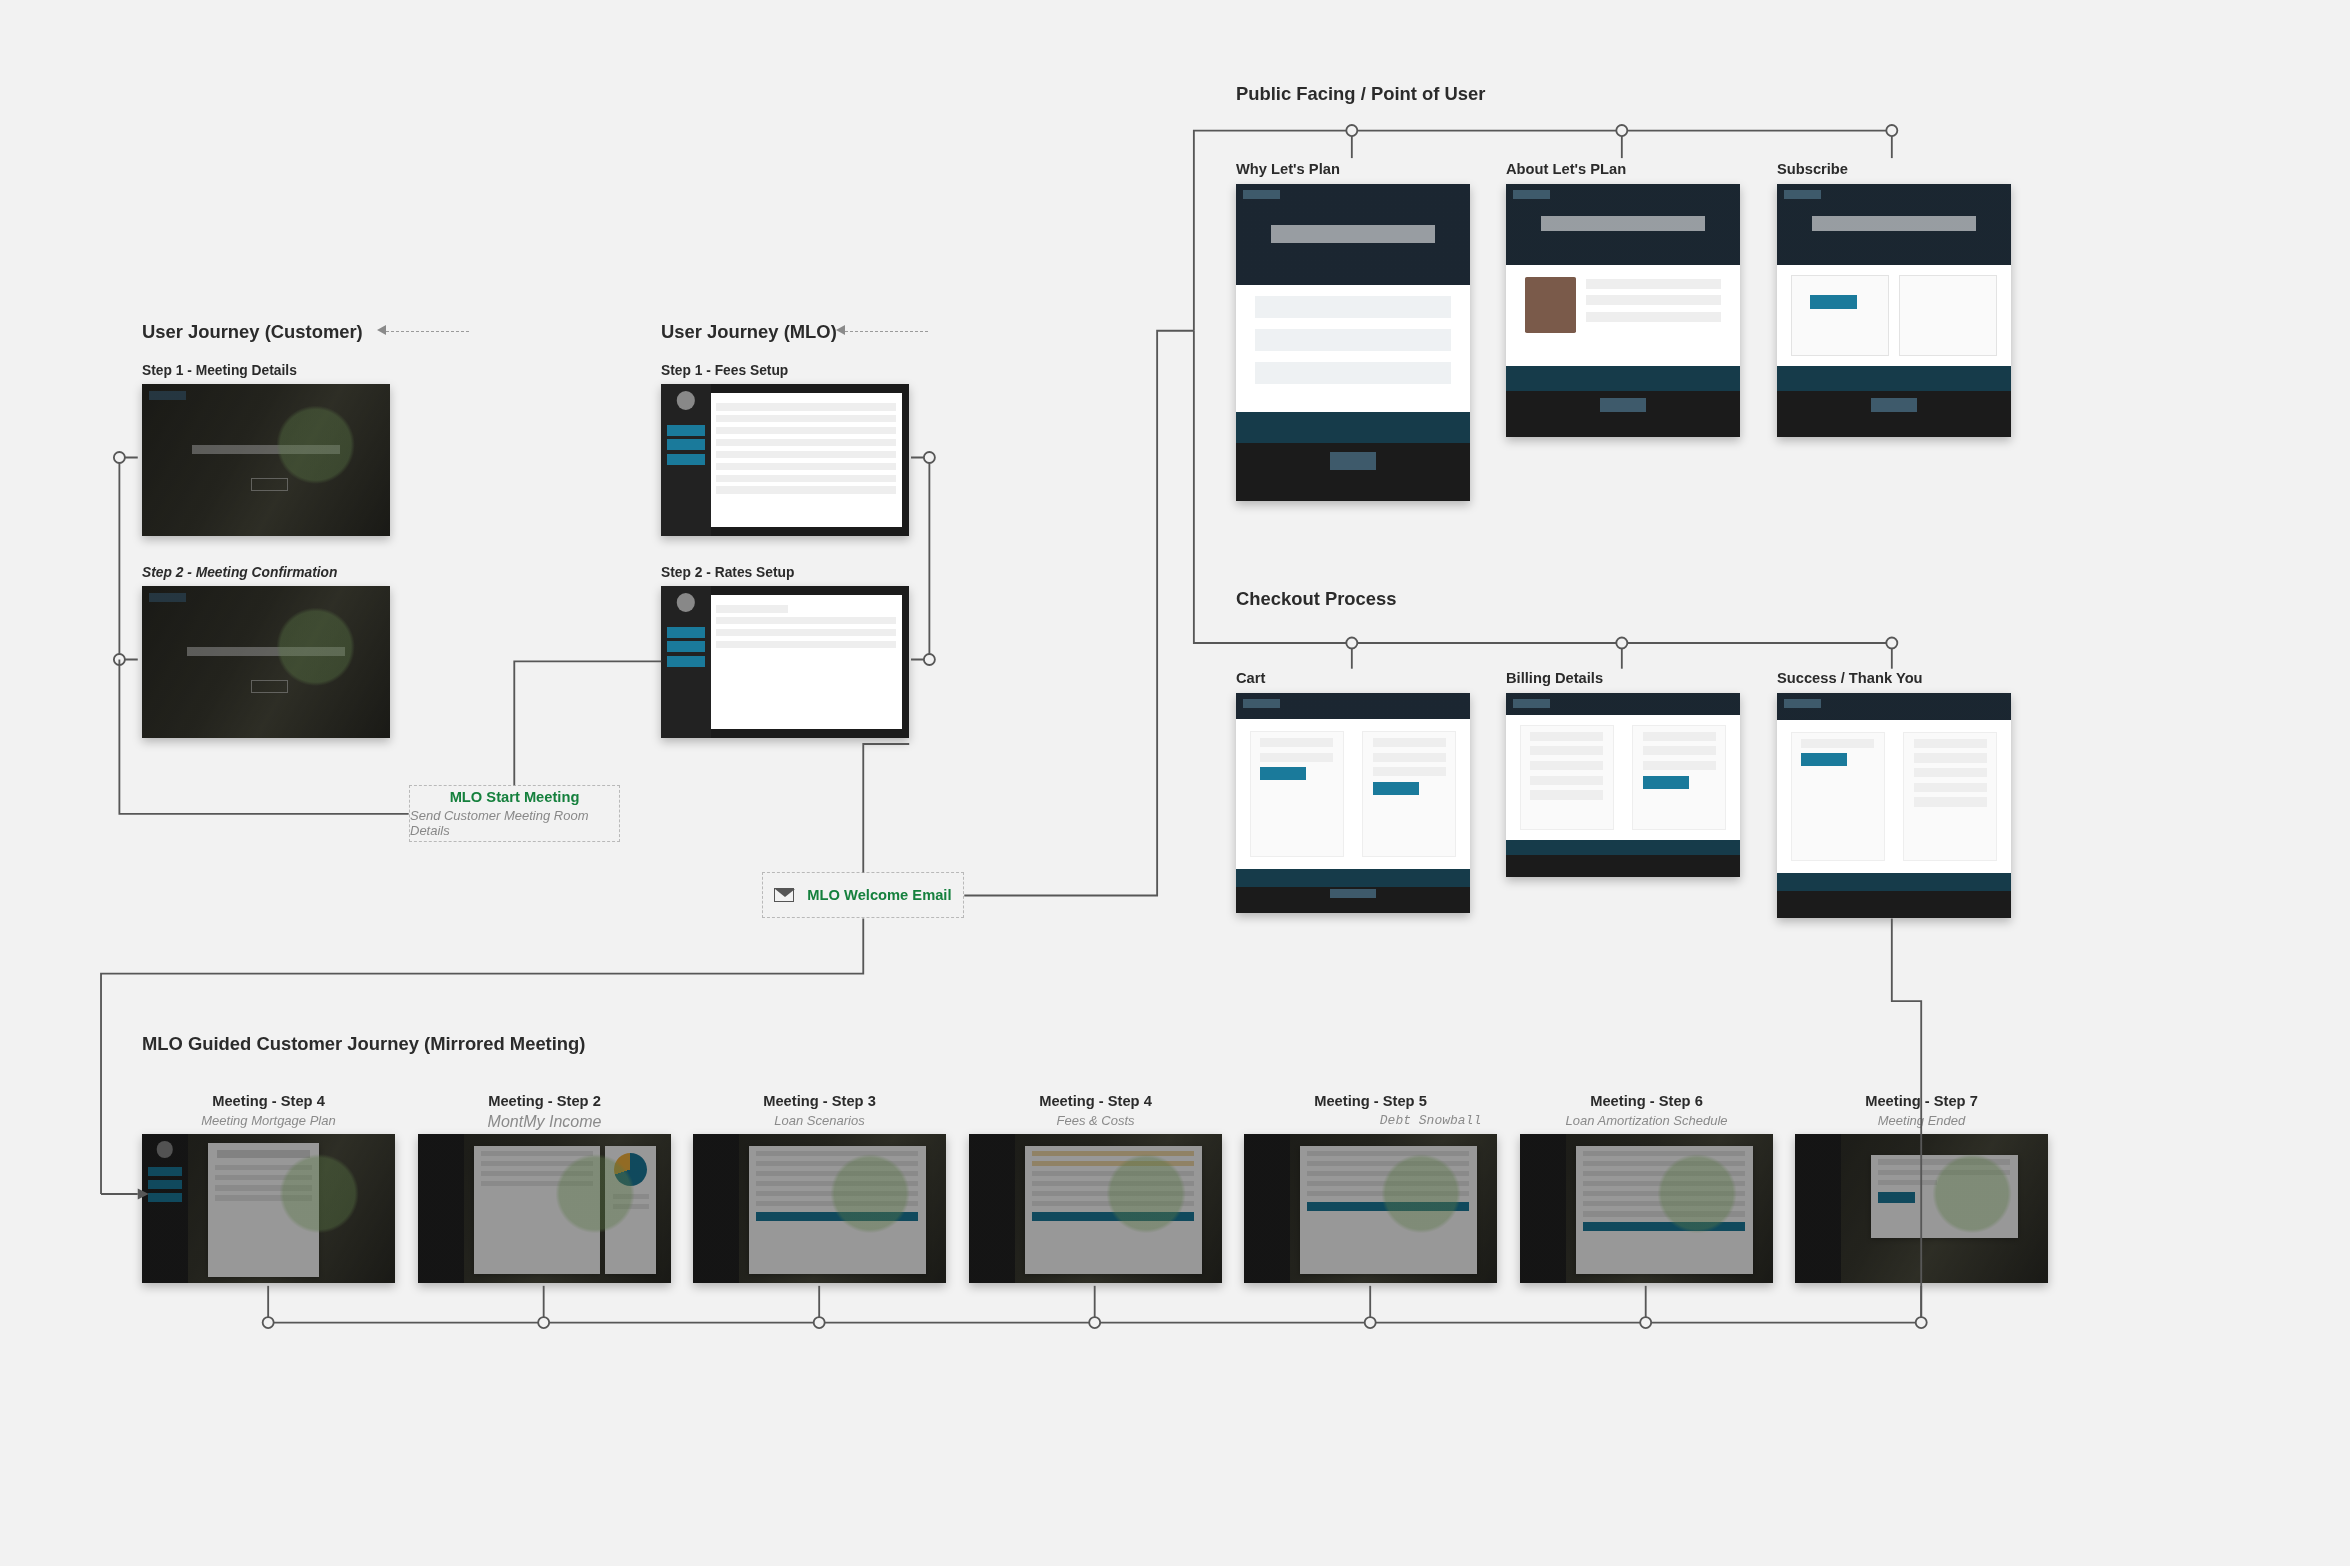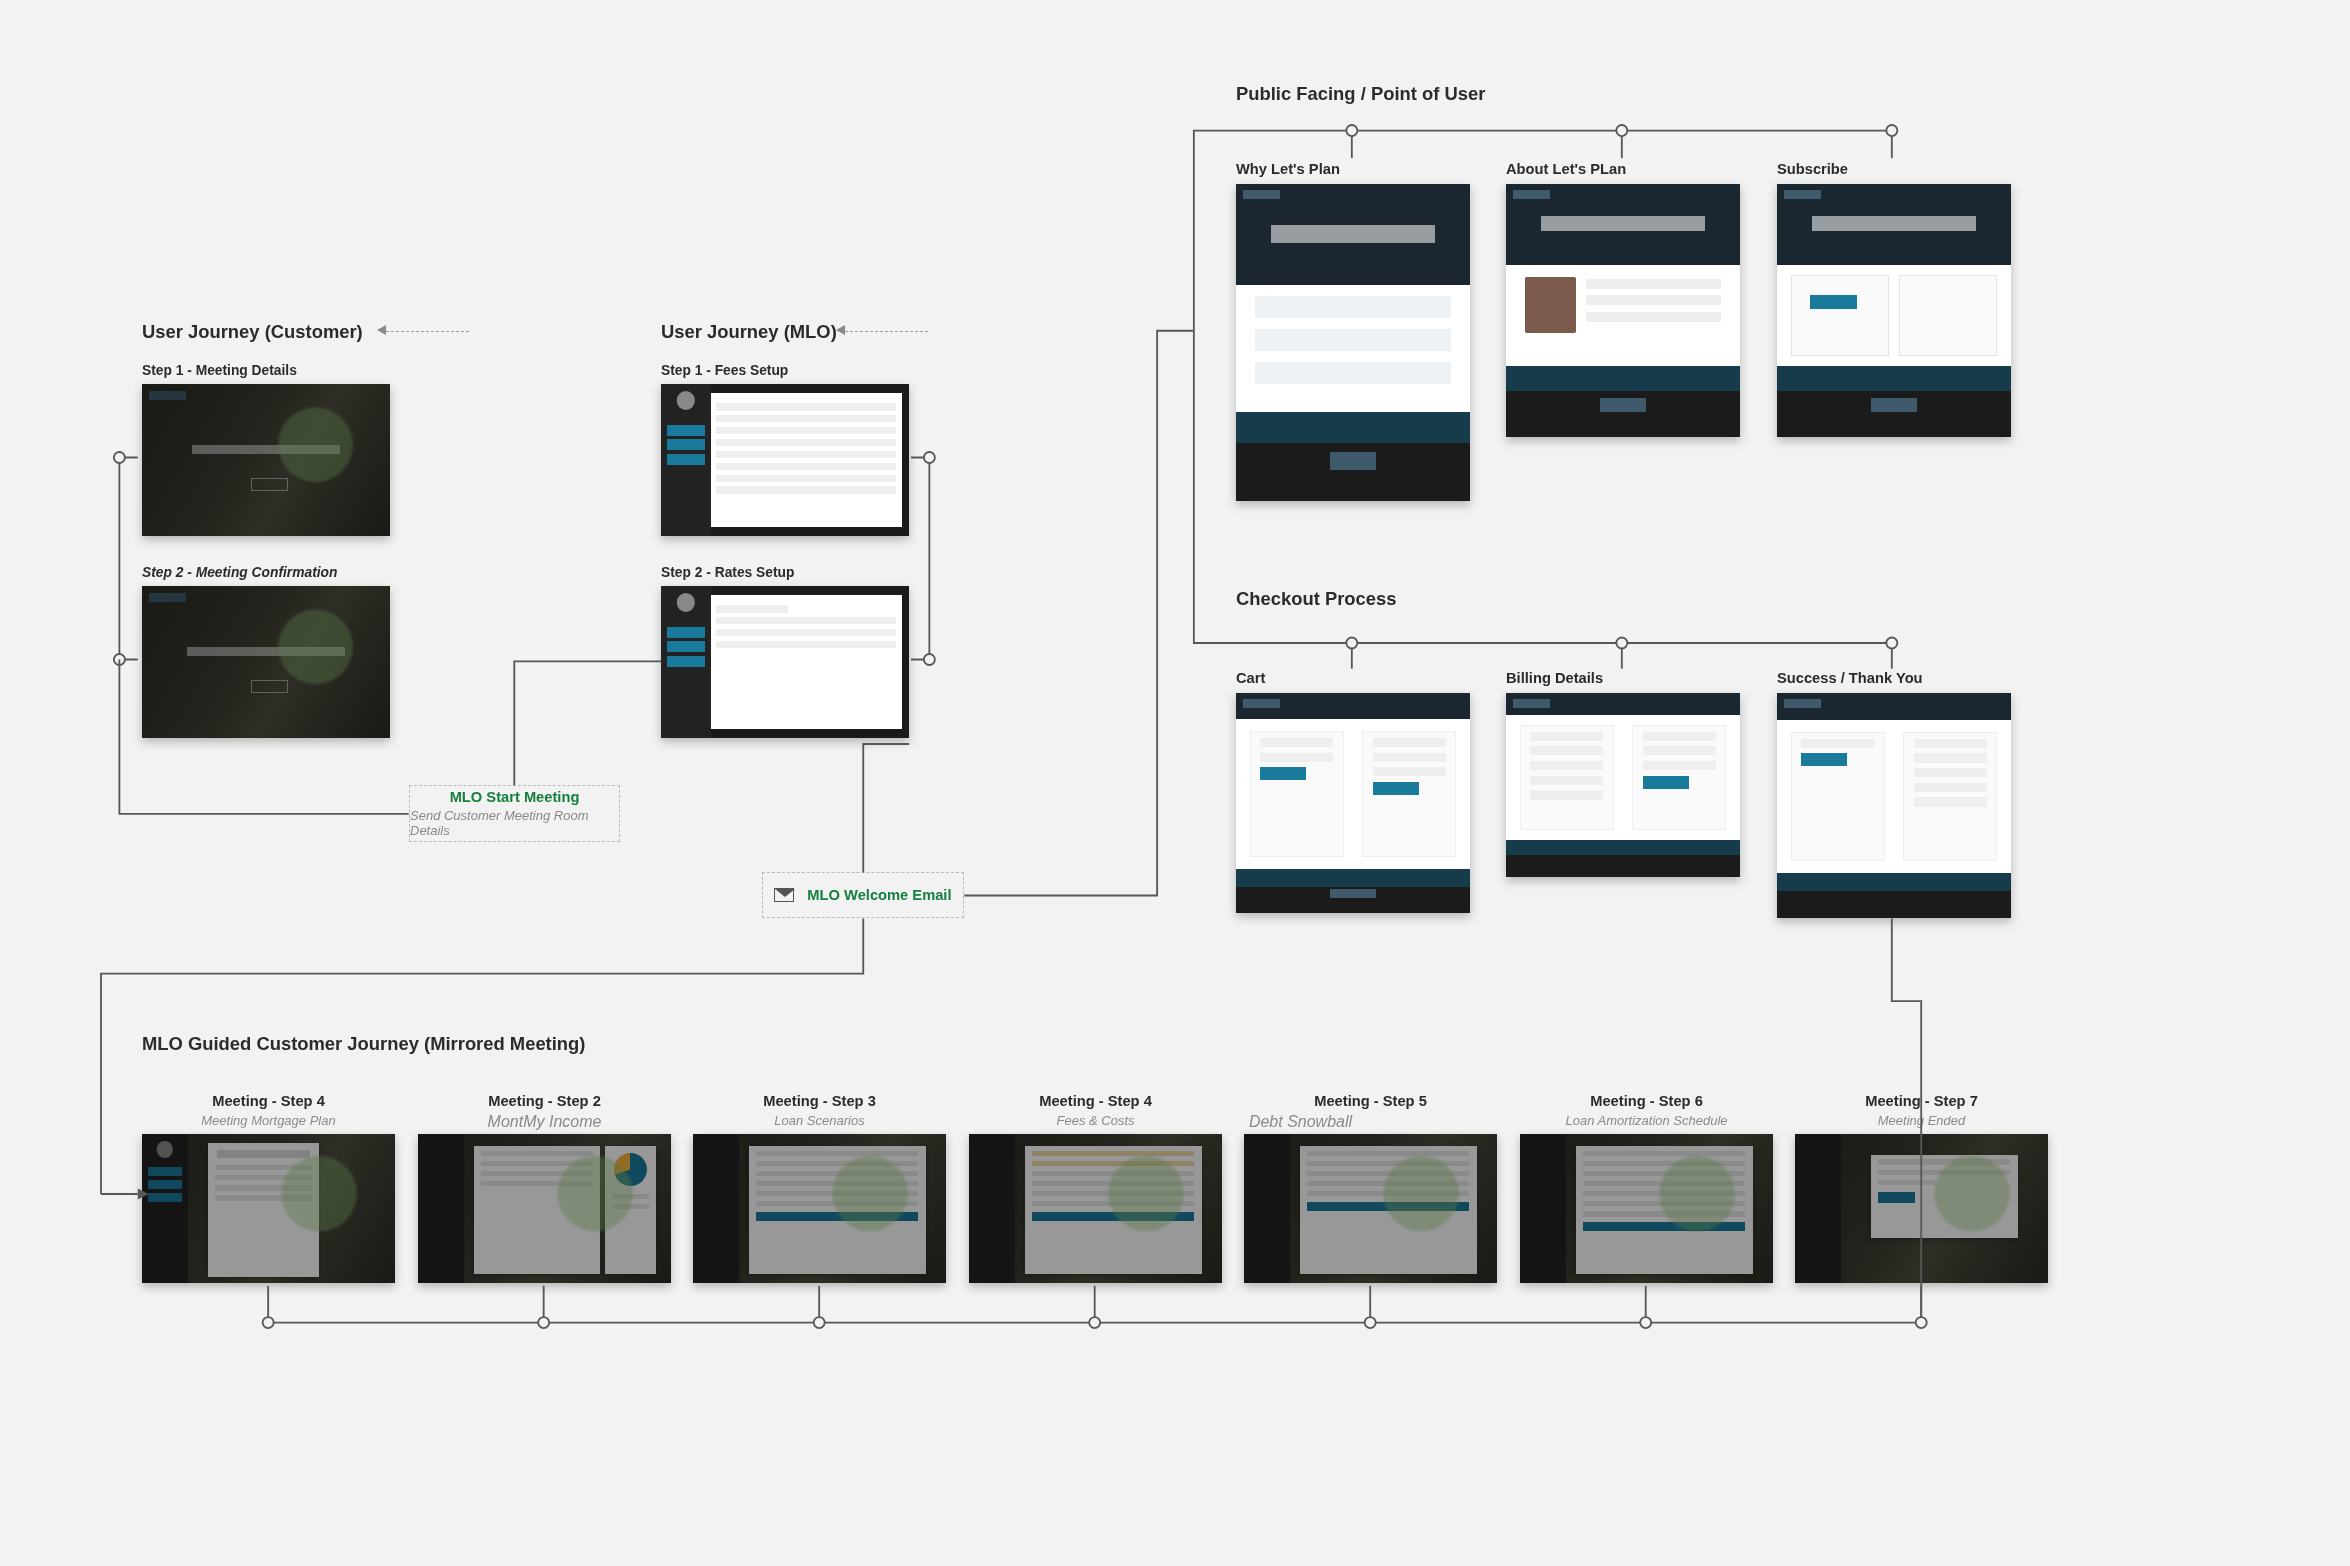--- a/index.html
+++ b/index.html
@@ -384,21 +384,21 @@
         <div class="pline" style="background:#f0d8a8"></div>
       <div class="pline"></div>
         <div class="pline"></div>
         <div class="pline"></div>
         <div class="pline"></div>
       <div class="pbar"></div>
     </div>
   </div>
 
   <div class="step-label" style="left:1244px; top:1093px; width:253px; text-align:center; font-size:14.7px;">Meeting - Step 5</div>
-  <div class="step-sub" style="left:1174px; top:1113px; width:253px; font-size:16px;">Debt Snowball</div>
+  <div class="step-sub" style="left:1304px; top:1113px; width:253px; font-size:13px;font-family:Liberation Mono, monospace;">Debt Snowball</div>
   <div class="thumb photo" style="left:1244px; top:1134px; width:253px; height:149px;">
     <div style="position:absolute;left:0;top:0;bottom:0;width:18%;background:#222"></div>
     <div class="overlay-panel" style="left:22%; right:8%; top:8%; bottom:6%;">
       <div class="pline"></div>
         <div class="pline"></div>
         <div class="pline"></div>
         <div class="pline"></div>
         <div class="pline"></div>
       <div class="pbar"></div>
     </div>

